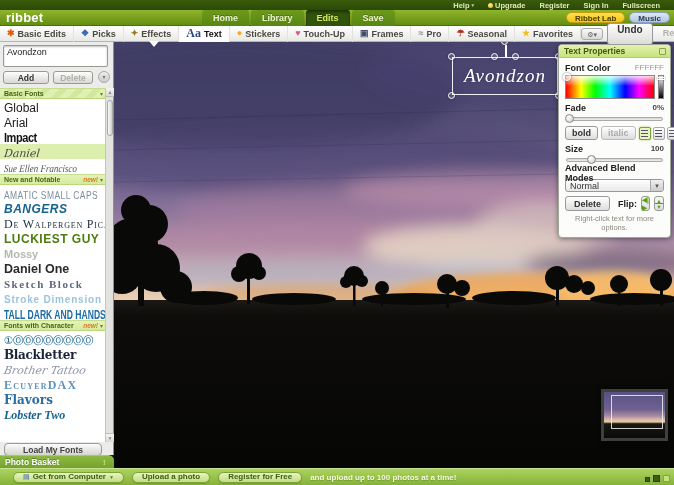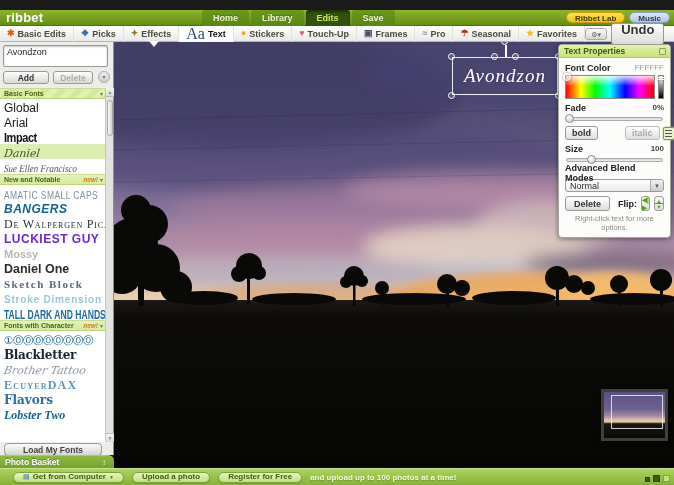--- a/index.html
+++ b/index.html
@@ -29,26 +29,26 @@
   
   .toolbar { position:absolute; left:0; top:26px; width:674px; height:16px;
     background:linear-gradient(#ffffff,#e8e8e5); border-bottom:1px solid #b5b5b0; display:flex; align-items:center; z-index:10;}
   .tool-items { display:flex; align-items:center; height:16px; }
   .tool-item { display:flex; align-items:center; gap:3px; padding:0 7px; height:16px; font-size:9px; font-weight:bold; color:#4a4a40; border-right:1px solid #e2e2de; cursor:pointer; white-space:nowrap;}
   .tool-item.active { background:#fff; color:#111; box-shadow:inset 0 0 2px rgba(0,0,0,0.08);}
   .ticon { font-size:9px; line-height:9px; }
   .basic-edits-icon{color:#e2590b;} .picks-icon{color:#3a6ab0;} .effects-icon{color:#9a7a20;}
   .stickers-icon{color:#f5a623;} .touchup-icon{color:#d06080;} .frames-icon{color:#44506a;}
   .pro-icon{color:#888;} .seasonal-icon{color:#b5301e;} .favorites-icon{color:#f0c020;}
-  .text-icon{ font-family:"Liberation Serif",serif; color:#2a4a7a; font-weight:normal; font-size:16px;}
+  .text-icon{ font-family:"Liberation Serif",serif; color:#2a4a7a; font-weight:bold; font-size:12px;}
   .toolbar-right { margin-left:auto; display:flex; align-items:center; gap:4px; padding-right:5px;}
   .gear-btn { width:22px; height:12px; border:1px solid #aaa; border-radius:3px; background:linear-gradient(#fafafa,#d8d8d4);
     font-size:7px; color:#666; text-align:center; line-height:11px; cursor:pointer;}
   .undo-btn { height:22px; line-height:12px; padding:0 9px; border:1px solid #999; border-radius:3px;
-    background:linear-gradient(#fdfdfd,#dcdcd8); font-size:13px; font-weight:bold; color:#333; cursor:pointer;}
+    background:linear-gradient(#fdfdfd,#dcdcd8); font-size:10px; font-weight:bold; color:#333; cursor:pointer;}
   .redo-btn { height:13px; line-height:12px; padding:0 6px; font-size:9px; font-weight:bold; color:#b2b2aa; cursor:pointer;}
   .tab-pointer { position:absolute; left:149px; top:41px; width:0; height:0; z-index:11;
     border-left:5px solid transparent; border-right:5px solid transparent; border-top:6px solid #fff;}
 
   
   .canvas { position:absolute; left:114px; top:42px; width:560px; height:426px; background:#1c1a2e; z-index:1; overflow:hidden;}
   .canvas svg { display:block; width:100%; height:100%; }
 
   
   .text-element { position:absolute; left:338px; top:15px; width:106px; height:38px;
@@ -88,21 +88,21 @@
   .f-global{font-size:12px;color:#1a1a1a;}
   .f-arial{font-size:12px;color:#1a1a1a;}
   .f-courier{font-family:"Liberation Mono",monospace;font-size:10.5px;color:#8a8a8a;}
   .f-times{font-family:"Liberation Serif",serif;font-size:12px;color:#1a1a1a;}
   .f-impact{font-size:12px;font-weight:bold;letter-spacing:-0.5px;transform:scale(0.92,1.1);color:#111;}
   .f-daniel{font-family:"DejaVu Serif",serif;font-style:italic;font-size:11px;color:#4a4a44;transform:skewX(-6deg);}
   .f-sueellen{font-family:"Liberation Serif",serif;font-style:italic;font-size:10px;color:#55555e;transform:scale(0.9,1.05) skewX(-4deg);}
   .f-amatic{font-size:10px;color:#7d8f9e;letter-spacing:0.5px;text-transform:uppercase;transform:scale(0.85,1.15);}
   .f-bangers{font-size:12px;font-weight:bold;font-style:italic;color:#14638f;letter-spacing:0.5px;}
   .f-walpergen{font-family:"Liberation Serif",serif;font-variant:small-caps;font-size:12px;color:#1a2a3a;letter-spacing:0.8px;}
-  .f-luckiest{font-size:12px;font-weight:bold;color:#6d28d9;letter-spacing:0.5px;}
+  .f-luckiest{font-size:12px;font-weight:bold;color:#4d7c0f;letter-spacing:0.5px;}
   .f-mossy{font-size:11px;font-weight:bold;color:#b5b8ad;}
   .f-poetsen{font-size:12.5px;font-weight:bold;color:#2b2b2b;}
   .f-sketch{font-family:"Liberation Serif",serif;font-size:11px;font-weight:bold;color:#5a6a7d;letter-spacing:1.5px;}
   .f-stroke{font-size:10px;font-weight:bold;color:#9cc3dc;letter-spacing:0.8px;}
   .f-tall{font-size:11px;font-weight:bold;color:#1a6aa5;transform:scale(0.78,1.2);white-space:nowrap;}
   .f-circled{font-family:"DejaVu Sans",sans-serif;font-size:10.5px;color:#14638f;letter-spacing:-0.5px;}
   .f-blackletter{font-family:"DejaVu Serif",serif;font-size:12px;font-weight:bold;color:#1a2438;letter-spacing:-0.3px;}
   .f-brother{font-family:"DejaVu Serif",serif;font-style:italic;font-size:11px;color:#8a93a5;transform:skewX(-12deg);}
   .f-ecuyer{font-family:"Liberation Serif",serif;font-variant:small-caps;font-weight:bold;font-size:12px;color:#5f93bd;letter-spacing:1.2px;}
   .f-flavors{font-family:"DejaVu Serif",serif;font-size:12px;font-weight:bold;color:#2a6da1;}
@@ -138,21 +138,21 @@
   .vstrip { width:6px; border:1px solid #888; background:linear-gradient(#fff,#000); position:relative; cursor:pointer;}
   .vstrip-handle{ position:absolute; left:-2px; top:1px; width:8px; height:3px; border:1px solid #fff; box-shadow:0 0 1px #000;}
   .slider { position:relative; height:10px; margin:1px 0 2px;}
   .slider-track { position:absolute; left:1px; right:1px; top:3px; height:4px; border:1px solid #aaa; border-radius:2px;
     background:linear-gradient(#d2d2d0,#f0f0ee);}
   .slider-handle { position:absolute; top:0; width:9px; height:9px; border-radius:50%;
     border:1px solid #888; background:radial-gradient(circle at 35% 30%, #fff, #ccc); cursor:grab;}
   .btn-row { display:flex; align-items:center; margin:2px 0 3px; gap:3px;}
   .pbtn { height:14px; line-height:13px; padding:0 6px; border:1px solid #999; border-radius:3px;
     background:linear-gradient(#fff,#ddd); font-size:9px; font-weight:bold; color:#333; cursor:pointer;}
-  .pbtn.disabled { color:#aaa; border-color:#bbb;margin-left:24px;}
+  .pbtn.disabled { color:#aaa; border-color:#bbb;}
   .align-group{ margin-left:auto; display:flex; gap:2px;}
   .align-btn{ width:12px; height:13px; border:1px solid #aaa; border-radius:2px; background:linear-gradient(#fff,#ddd);
     display:flex; align-items:center; justify-content:center; cursor:pointer;}
   .align-btn.active{ border-color:#7aa030; background:#e8f4c8; box-shadow:0 0 2px #9cc040;}
   .align-glyph{ width:7px; height:7px; background:repeating-linear-gradient(to bottom,#556 0 1px,transparent 1px 3px);}
   .blend-select { display:flex; height:13px; border:1px solid #999; border-radius:3px; overflow:hidden;
     background:linear-gradient(#fff,#e8e8e8); margin:1px 0 2px; cursor:pointer;}
   .blend-value { flex:1; font-size:9px; color:#333; line-height:12px; padding-left:4px;}
   .blend-arrow { width:13px; border-left:1px solid #aaa; background:linear-gradient(#f0f0f0,#ccc);
     font-size:6px; color:#555; text-align:center; line-height:12px;}
@@ -213,20 +213,41 @@
   .mini-squares { position:absolute; right:4px; top:475px; display:flex; align-items:flex-end; gap:3px; z-index:8;}
   .sq { background:#3e5c16; border:1px solid #2c430c; cursor:pointer;}
   .sq1{ width:5px; height:5px;} .sq2{ width:7px; height:7px;}
   .sq3{ width:7px; height:7px; background:#c6e07e; border-color:#86a838;}
 </style>
 </head>
 <body>
 
 <div class="app">
 
+  <div class="utility-bar">
+    <div style="display:flex;" id="utilityItems">
+        <span class="u-item">
+          <span>Help</span>
+          <span class="u-arrow">▾</span>
+        </span>
+        <span class="u-item">
+          <span class="u-icon"></span>
+          <span>Upgrade</span>
+        </span>
+        <span class="u-item">
+          <span>Register</span>
+        </span>
+        <span class="u-item">
+          <span>Sign In</span>
+        </span>
+        <span class="u-item">
+          <span>Fullscreen</span>
+        </span>
+      </div>
+  </div>
 
   <div class="header">
     <div class="logo">ribbet</div>
     <div class="tabs" id="mainTabs">
         <div class="tab">Home</div>
         <div class="tab">Library</div>
         <div class="tab active">Edits</div>
         <div class="tab">Save</div>
       </div>
     <div class="header-right">

